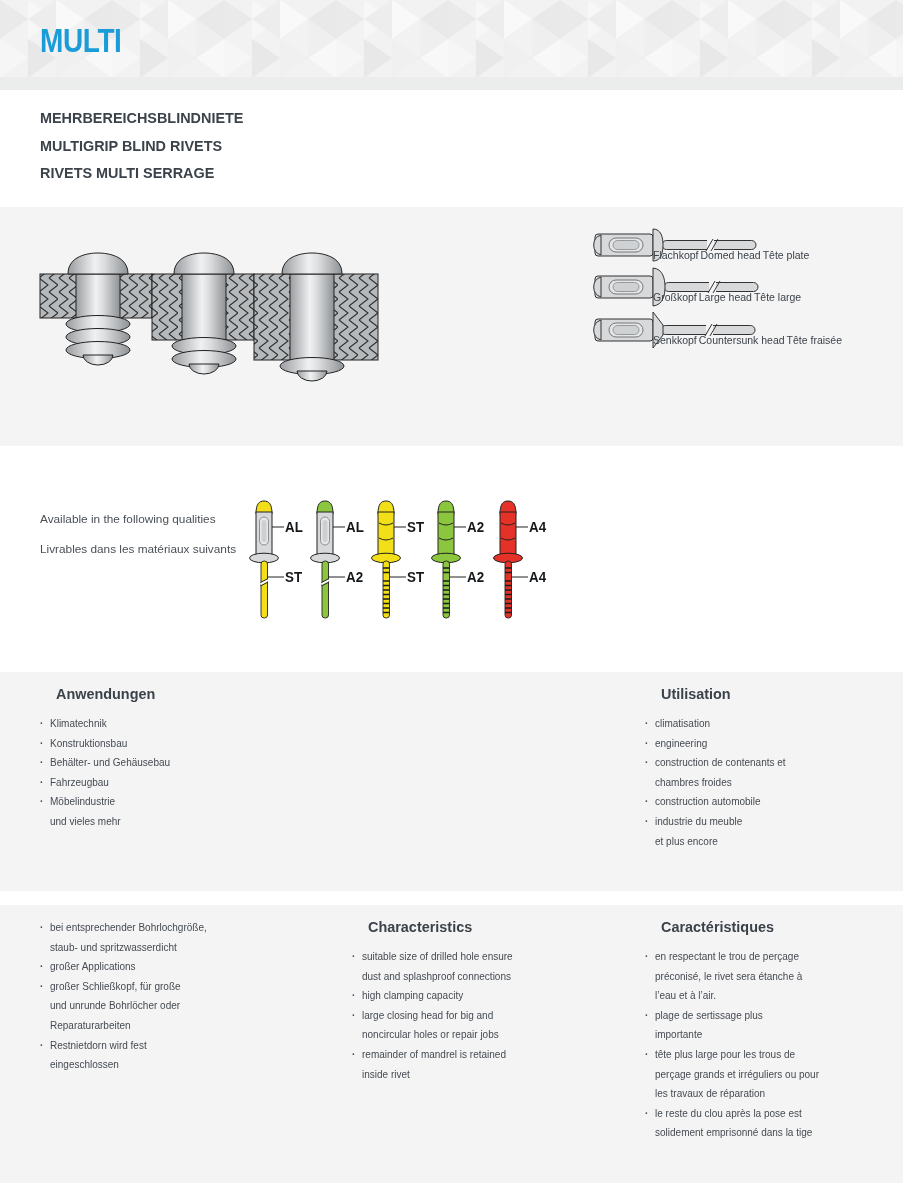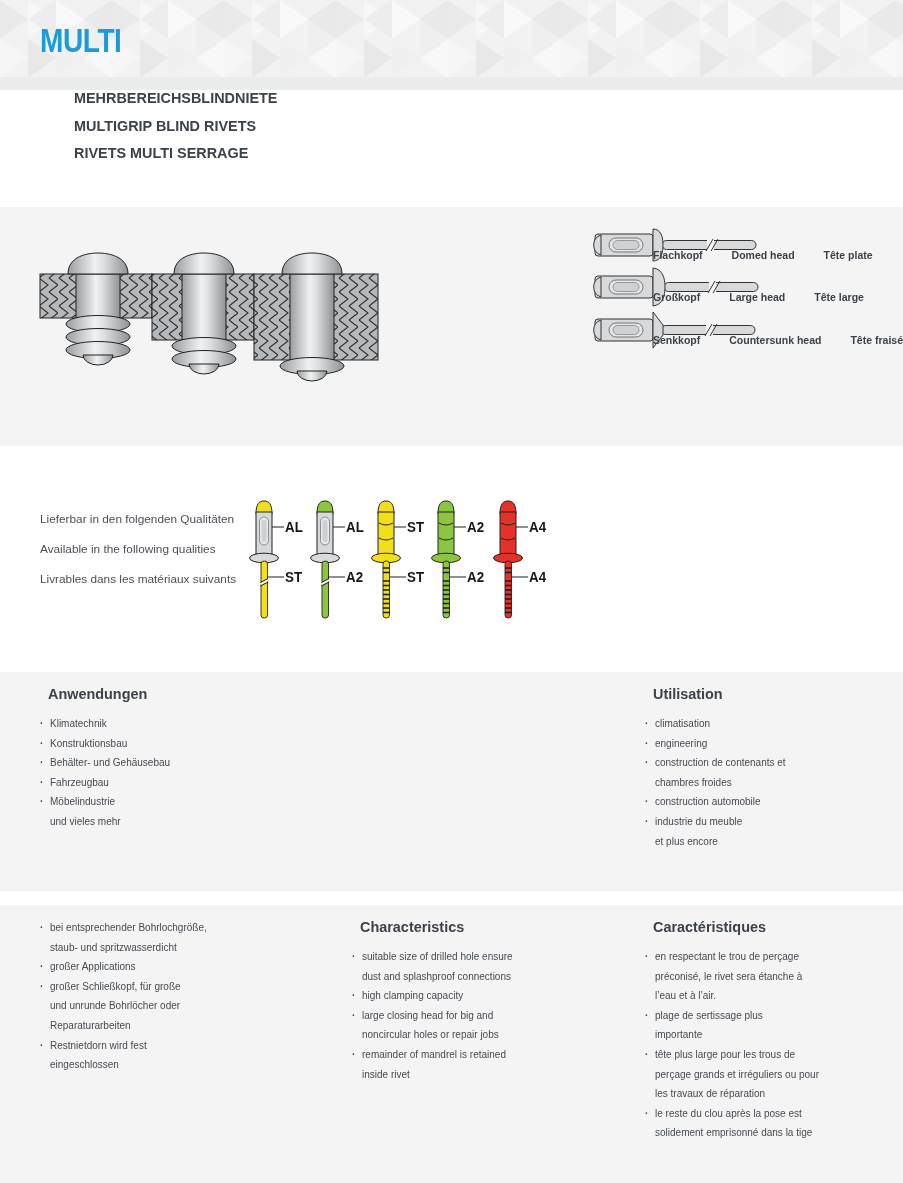--- a/index.html
+++ b/index.html
@@ -6,41 +6,41 @@
   .page{position:relative;width:903px;height:1183px;background:#fff;overflow:hidden;
         font-family:"Liberation Sans", sans-serif;color:#454b52;}
   .abs{position:absolute;}
   .cond{display:inline-block;transform:scaleX(.93);transform-origin:left center;}
   
   .header{left:0;top:0;width:903px;height:77px;background:#f2f2f2;overflow:hidden;}
   .header h1{position:absolute;left:40px;top:22px;margin:0;font-size:33px;font-weight:bold;
              color:var(--accent);letter-spacing:-.5px;transform:scaleX(.85);transform-origin:left top;}
   .sep-band{left:0;top:77px;width:903px;height:13px;background:var(--band);}
   
-  .subtitles{left:40px;top:89px;margin-left:34px;}
+  .subtitles{left:40px;top:109px;}
   .subtitles div{height:27.5px;font-size:15.5px;font-weight:bold;color:var(--heading);}
   
   .sec-illus{left:0;top:207px;width:903px;height:239px;background:var(--section_bg);}
   .ht-row{position:absolute;width:320px;height:40px;}
-  .ht-labels{position:absolute;left:70px;top:24px;display:flex;gap:29px;white-space:nowrap;
-             font-size:10.5px;font-weight:bold;color:var(--heading);}
+  .ht-labels{position:absolute;left:70px;top:24px;display:flex;gap:2px;white-space:nowrap;
+             font-size:10.5px;font-weight:normal;color:var(--heading);}
   
   .sec-qual{left:0;top:446px;width:903px;height:226px;background:#fff;}
   .qual-intro{position:absolute;left:40px;top:66px;}
   .qual-intro div{height:30px;font-size:11.8px;color:#4a5057;}
   .rivets{position:absolute;left:246px;top:52px;width:320px;height:140px;}
   .rivet-cell{position:absolute;top:0;width:58px;height:132px;}
   .rivet-cell .lbl{position:absolute;left:39px;font-size:14.5px;font-weight:bold;color:#15181b;
                    transform:scaleX(.92);transform-origin:left center;}
   .lbl-top{top:21px;} .lbl-bot{top:71px;}
   
   .sec-apps{left:0;top:672px;width:903px;height:219px;background:var(--section_bg);}
   .sec-chars{left:0;top:905px;width:903px;height:278px;background:var(--section_bg);}
   .col{position:absolute;top:13px;width:290px;}
-  .col h2{margin:0 0 11px 8px;font-size:15.5px;font-weight:bold;color:var(--heading);}
+  .col h2{margin:0 0 11px 16px;font-size:15.5px;font-weight:bold;color:var(--heading);}
   .col ul{margin:0;padding:0;list-style:none;font-size:10px;line-height:19.6px;color:#454b52;}
   .col li{position:relative;padding-left:10px;white-space:pre-line;}
   .col li::before{content:"\00b7";position:absolute;left:0;top:0;font-weight:bold;}
   .c1{left:40px;} .c2{left:352px;} .c3{left:645px;}
   svg{display:block;}
 </style>
 </head>
 <body>
 
 <div class="page">
@@ -162,21 +162,20 @@
       <div class="ht-labels">
         <span>Senkkopf</span>
         <span>Countersunk head</span>
         <span>Tête fraisée</span>
       </div>
     </div>
   </div>
 
   <div class="abs sec-qual">
     <div class="qual-intro">
-      <div>Lieferbar in den folgenden Qualitäten</div>
       <div>Available in the following qualities</div>
       <div>Livrables dans les matériaux suivants</div>
     </div>
 
     <div class="rivets">
 
       <div class="rivet-cell" style="left:0">
         <svg width="58" height="132" viewBox="0 0 58 132">
           <path d="M10,16 C10,6 13,3 18,3 C23,3 26,6 26,16 Z" fill="#f2df17" stroke="#222"></path>
           <rect x="10" y="14" width="16" height="43" fill="#d7d9db" stroke="#222"></rect>

